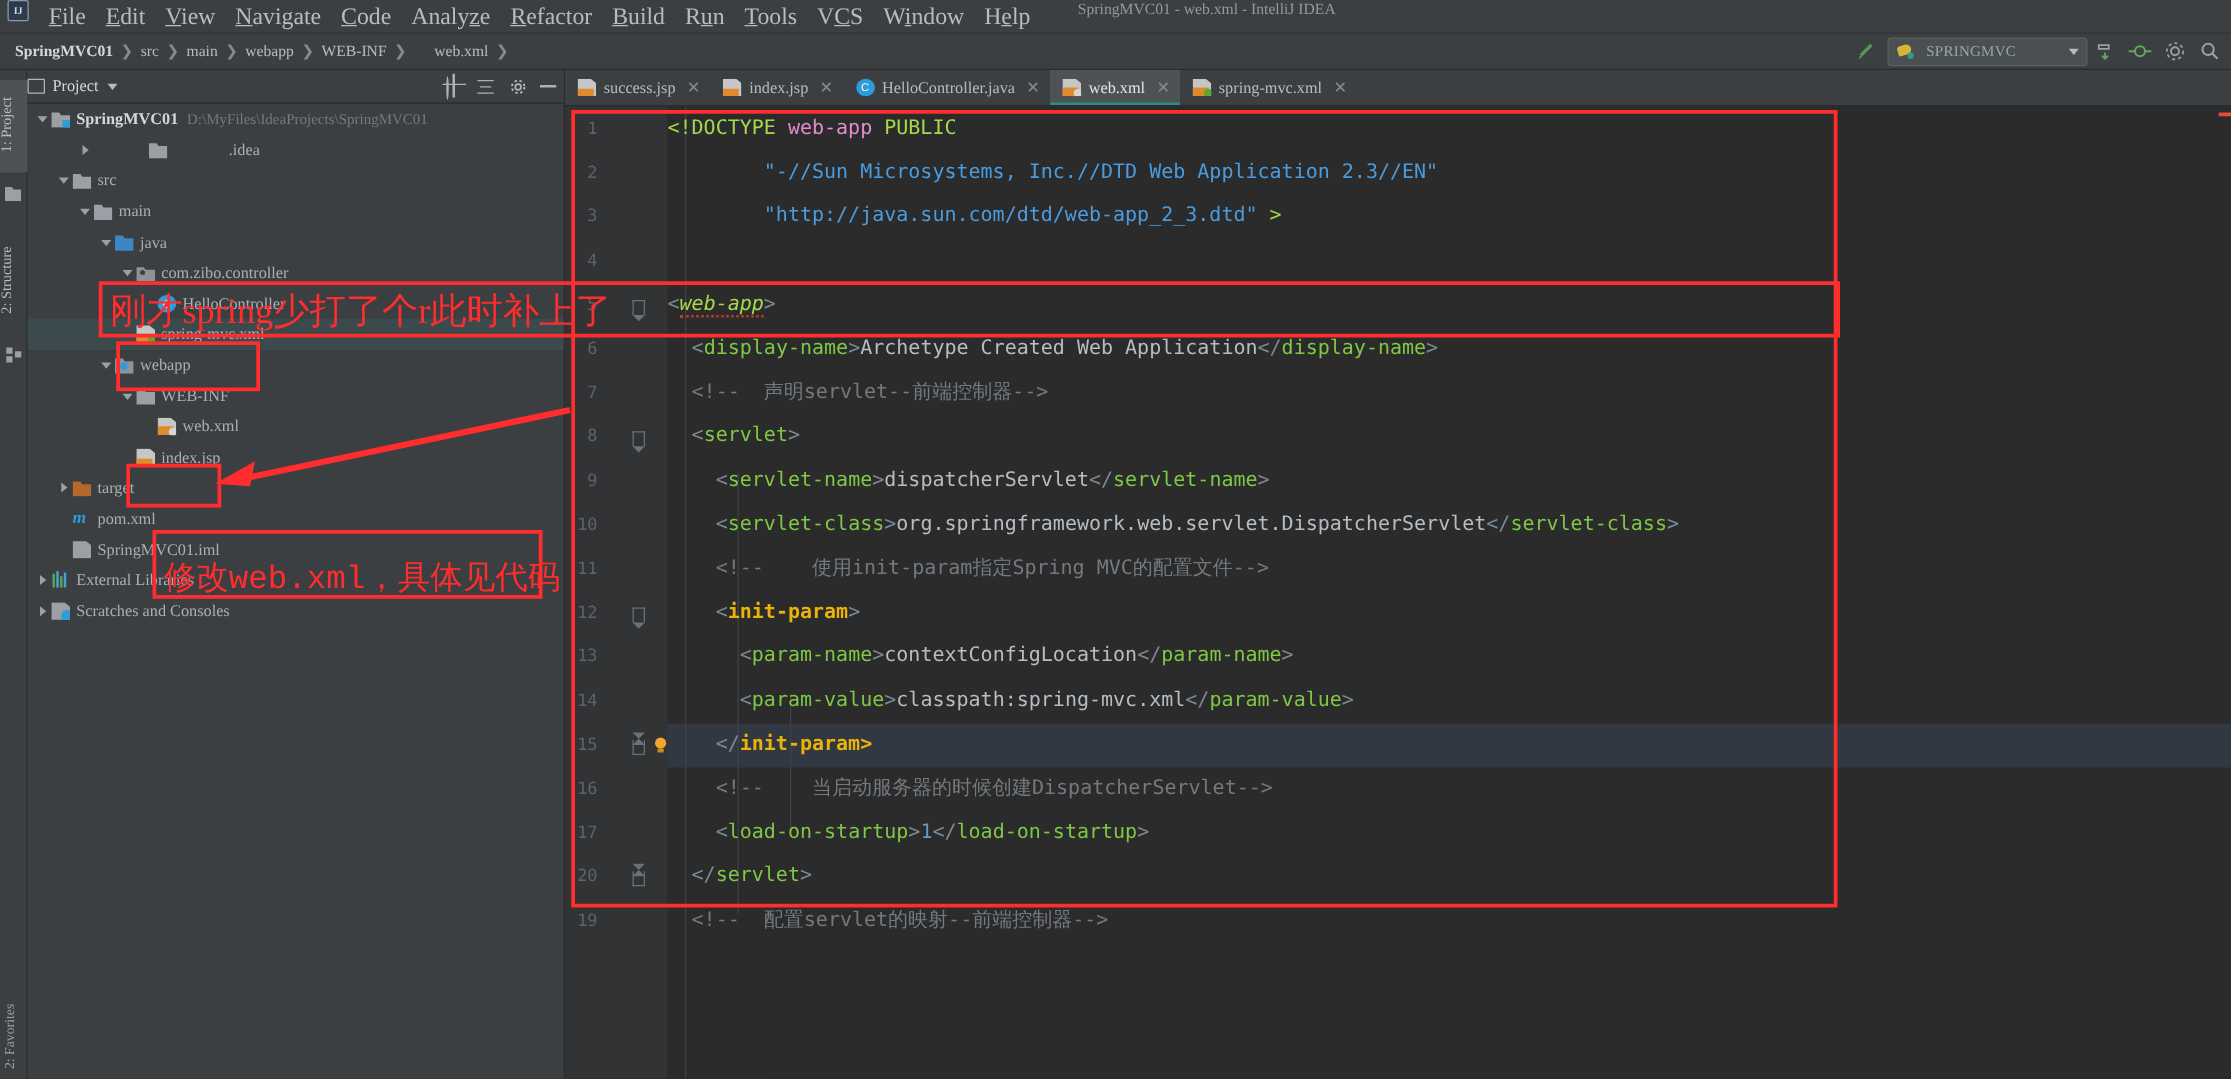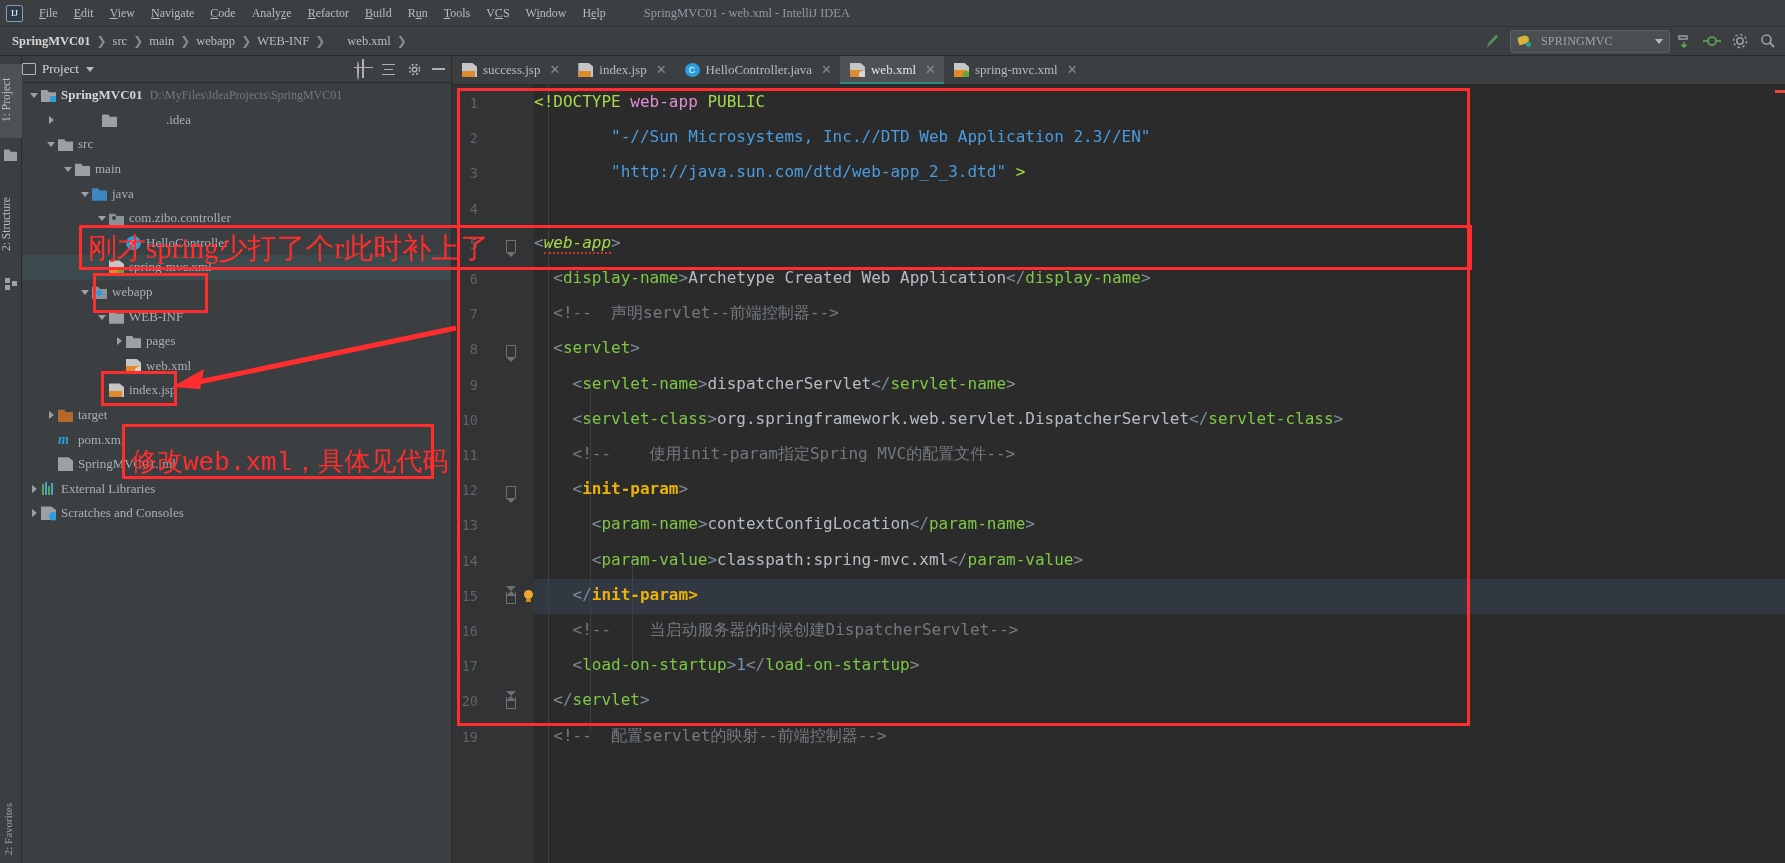--- a/index.html
+++ b/index.html
@@ -8,32 +8,32 @@
     background:#3c3f41;
     font-family:"Liberation Sans", sans-serif;
   }
   #app {
     position:relative; width:1785px; height:863px;
     background:#2b2b2b;
   }
   
   .menubar {
     position:absolute; left:0; top:0; width:1785px; height:27px;
-    background:#3c3f41; display:flex; align-items:center;
+    background:#3c3f41; display:flex; 
     border-bottom:1px solid #323232;
   }
   .ij-logo {
     width:17px; height:17px; margin-left:6px; margin-right:8px;
     border:1px solid #8c9bab; border-radius:2px;
     background:#2b3b4a; color:#d4dce6;
     font-size:8px; line-height:15px; text-align:center;
     font-family:"Liberation Serif", serif; font-weight:bold;
   }
   .menu-item {
-    font-size:12px; color:#bbbbbb; padding:3px 8px; white-space:nowrap;
+    font-size:19px; color:#bbbbbb; padding:3px 8px; white-space:nowrap;
     font-family:"Liberation Serif", serif;
   }
   .menu-item .mn { text-decoration:underline; }
   .win-title {
     font-size:12.5px; color:#8e9aa5; margin-left:30px; white-space:nowrap;
     font-family:"Liberation Serif", serif;
   }
   
   .navbar {
     position:absolute; left:0; top:27px; width:1785px; height:29px;
@@ -354,21 +354,21 @@
       </span>
     </div>
 
     <div class="tree" id="tree-container">
         <div class="node" style="padding-left: 6px;">
           <span class="arrow open"></span>
           <span class="ic f-grey f-src"></span>
           <span class="nm bold">SpringMVC01</span>
           <span class="path">D:\MyFiles\IdeaProjects\SpringMVC01</span>
         </div>
-        <div class="node" style="padding-left: 23px; gap: 44px;">
+        <div class="node" style="padding-left: 40px; gap: 44px;">
           <span class="arrow closed"></span>
           <span class="ic f-grey"></span>
           <span class="nm">.idea</span>
         </div>
         <div class="node" style="padding-left: 23px;">
           <span class="arrow open"></span>
           <span class="ic f-grey"></span>
           <span class="nm">src</span>
         </div>
         <div class="node" style="padding-left: 40px;">
@@ -398,25 +398,20 @@
         </div>
         <div class="node" style="padding-left: 57px;">
           <span class="arrow open"></span>
           <span class="ic f-webapp"></span>
           <span class="nm">webapp</span>
         </div>
         <div class="node" style="padding-left: 74px;">
           <span class="arrow open"></span>
           <span class="ic f-grey"></span>
           <span class="nm">WEB-INF</span>
-        </div>
-        <div class="node" style="padding-left: 91px;">
-          <span class="arrow closed"></span>
-          <span class="ic f-grey"></span>
-          <span class="nm">pages</span>
         </div>
         <div class="node" style="padding-left: 91px;">
           <span class="arrow"></span>
           <span class="ic xml-ic webbadge"></span>
           <span class="nm">web.xml</span>
         </div>
         <div class="node" style="padding-left: 74px;">
           <span class="arrow"></span>
           <span class="ic jsp-ic"></span>
           <span class="nm">index.jsp</span>

